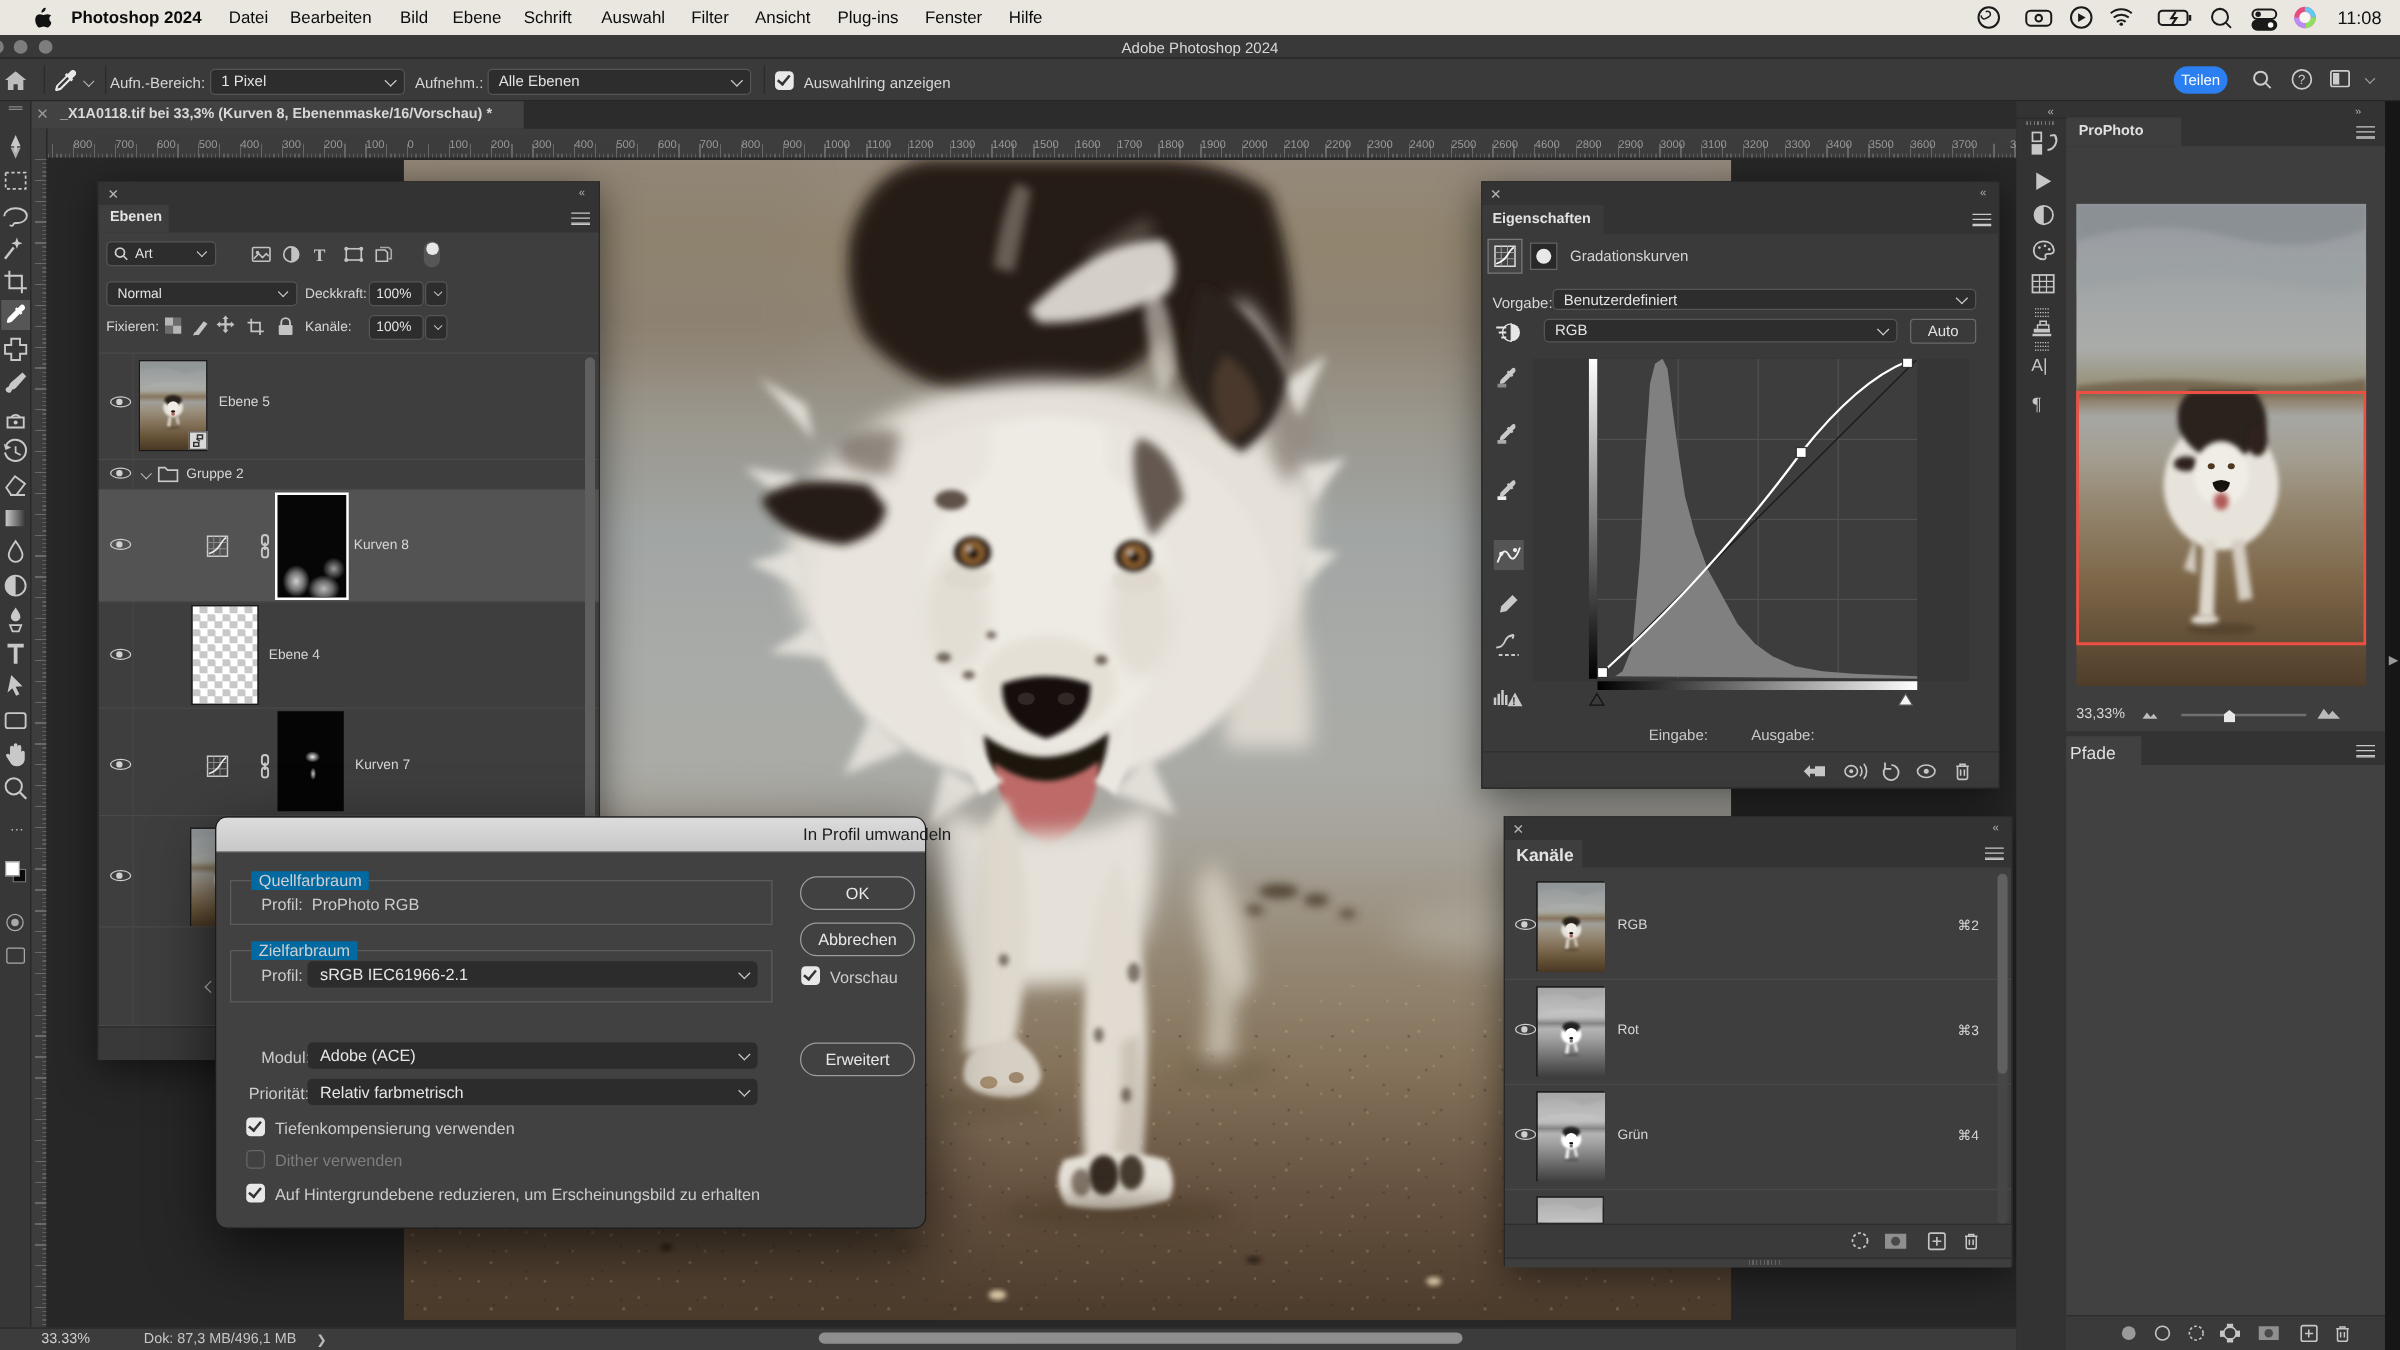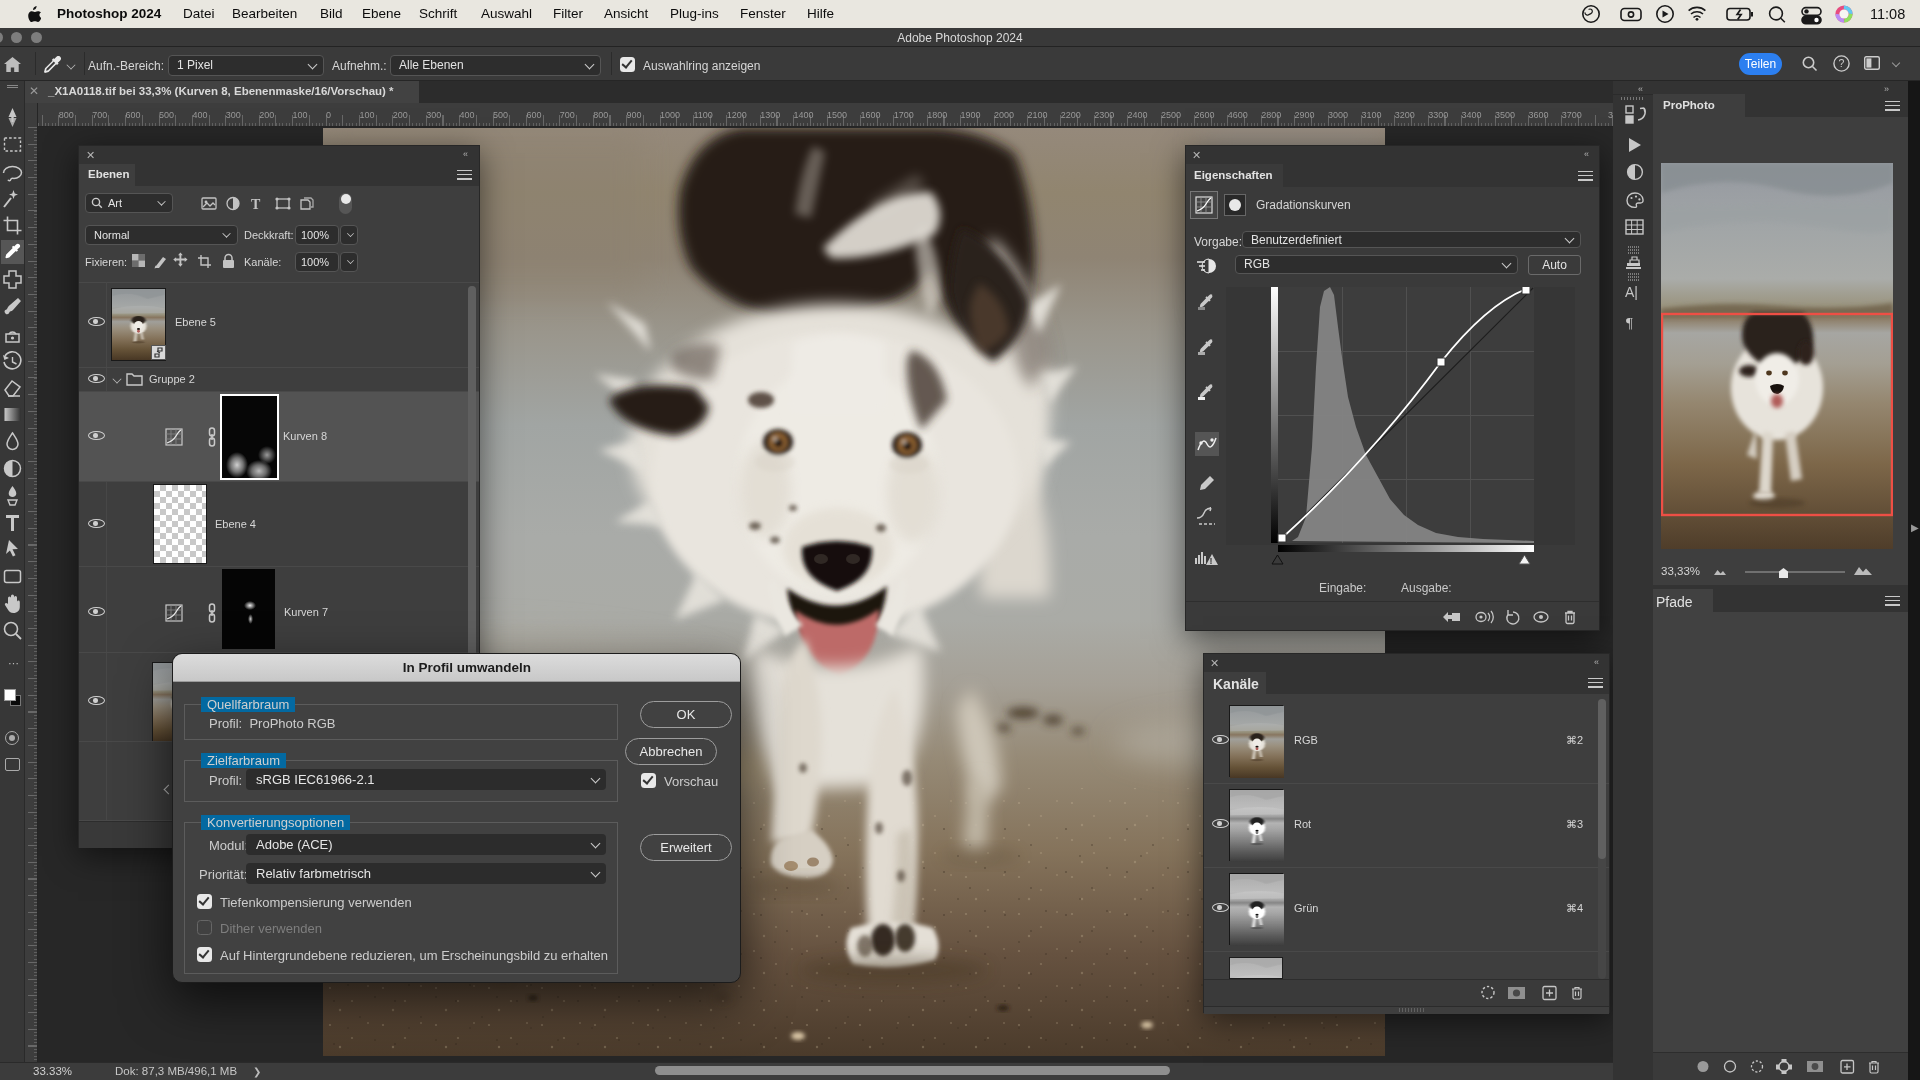--- a/index.html
+++ b/index.html
@@ -737,45 +737,42 @@
       <path d="M70.5 5.5v7M67 9h7" stroke-width="1.3"></path>
 <path d="M93 5h10M94 5v8.5a1.5 1.5 0 0 0 1.5 1.5h5a1.5 1.5 0 0 0 1.5-1.5V5M96 5V3.5h4V5M96.5 7.5v4.5M99.5 7.5v4.5" stroke-width="1.2"></path>
 </svg>
 <div class="ab" style="left:394px;top:45px;width:8px;height:280px;background:#464646;border-radius:4px"></div>
 <div class="ab" style="left:394px;top:45px;width:8px;height:160px;background:#606060;border-radius:4px"></div>
 <div class="ab" style="left:0;top:352px;width:405px;height:8px;background:#3e3e3e;border-top:1px solid #2b2b2b"></div>
 <div class="ab" style="left:195px;top:354px;width:26px;height:4px;background:repeating-linear-gradient(90deg,#616161 0 1px,transparent 1px 3px)"></div>
 </div>
 <div class="ab" style="left:172px;top:653px;width:569px;height:330px;border-radius:10px;background:#414141;box-shadow:0 18px 50px rgba(0,0,0,.65);border:1px solid #1c1c1c">
 <div class="ab" style="left:0;top:0;width:567px;height:28px;border-radius:9px 9px 0 0;background:linear-gradient(#dcdcdc,#c8c8c8);border-bottom:1px solid #9a9a9a"></div>
-<div class="ab" style="left:0;top:6px;width:588px;text-align:center;color:#1c1c1c;font-size:13.5px;font-weight:700">In Profil umwandeln</div>
+<div class="ab" style="left:0;top:6px;width:588px;text-align:right;color:#1c1c1c;font-size:13.5px;font-weight:400">In Profil umwandeln</div>
 <div class="grp" style="left:11px;top:50px;width:434px;height:36px">
       <span class="glab">Quellfarbraum</span>
     </div>
 <div class="dtx" style="left:36px;top:62px">Profil:&nbsp; ProPhoto RGB</div>
 <div class="grp" style="left:11px;top:106px;width:434px;height:42px">
       <span class="glab">Zielfarbraum</span>
     </div>
 <div class="dtx" style="left:36px;top:119px">Profil:</div>
 <div class="dsel" style="left:73px;top:115px;width:360px;height:21px">sRGB IEC61966-2.1<span class="chev"></span></div>
-<div class="grp" style="left:11px;top:168px;width:434px;height:152px">
-      <span class="glab">Konvertierungsoptionen</span>
-    </div>
 <div class="dtx" style="left:36px;top:184px">Modul:</div>
 <div class="dsel" style="left:73px;top:180px;width:360px;height:21px">Adobe (ACE)<span class="chev"></span></div>
 <div class="dtx" style="left:26px;top:213px">Priorität:</div>
 <div class="dsel" style="left:73px;top:209px;width:360px;height:21px">Relativ farbmetrisch<span class="chev"></span></div>
 <span class="cb" style="left:24px;top:240px"></span>
 <div class="dtx" style="left:47px;top:241px">Tiefenkompensierung verwenden</div>
 <span class="cbe" style="left:24px;top:266px"></span>
 <div class="dtx" style="left:47px;top:267px;color:#7e7e7e">Dither verwenden</div>
 <span class="cb" style="left:24px;top:293px"></span>
 <div class="dtx" style="left:47px;top:294px">Auf Hintergrundebene reduzieren, um Erscheinungsbild zu erhalten</div>
 <div class="pill" style="left:467px;top:47px;width:92px;height:27px;line-height:26px">OK</div>
-<div class="pill" style="left:452px;top:84px;width:92px;height:27px;line-height:26px">Abbrechen</div>
+<div class="pill" style="left:467px;top:84px;width:92px;height:27px;line-height:26px">Abbrechen</div>
 <span class="cb" style="left:468px;top:119px"></span>
 <div class="dtx" style="left:491px;top:120px">Vorschau</div>
 <div class="pill" style="left:467px;top:180px;width:92px;height:27px;line-height:26px">Erweitert</div>
 </div>
 <div class="ab" style="left:1613px;top:81px;width:295px;height:999px;background:#333"></div>
 <div class="ab" style="left:1638px;top:84px;color:#b0b0b0;font-size:9px">«</div>
 <div class="ab" style="left:1884px;top:84px;color:#b0b0b0;font-size:9px">»</div>
 <div class="ab" style="left:1613px;top:94px;width:295px;height:1px;background:#2b2b2b"></div>
 <div class="ab" style="left:1621px;top:97px;width:22px;height:3px;background:repeating-linear-gradient(90deg,#777 0 1px,transparent 1px 3px)"></div>
 <svg class="ab" style="left:1620px;top:102px" width="30" height="260" viewBox="0 0 30 260">

